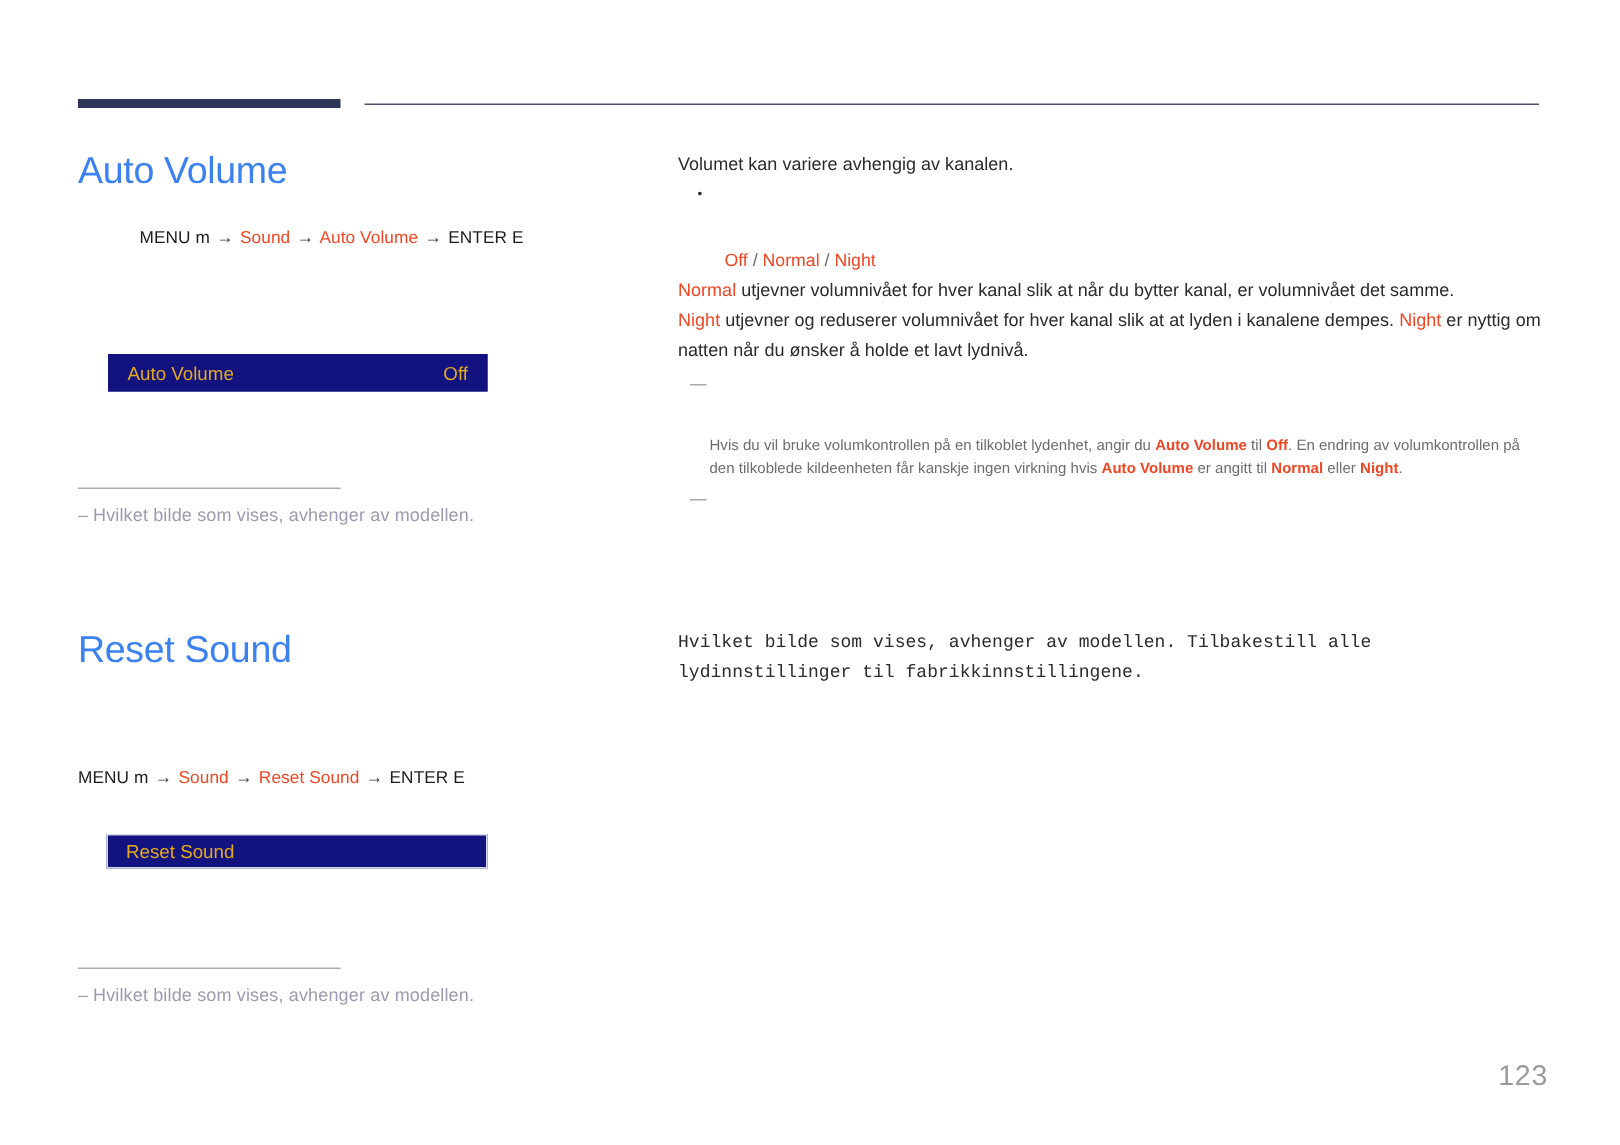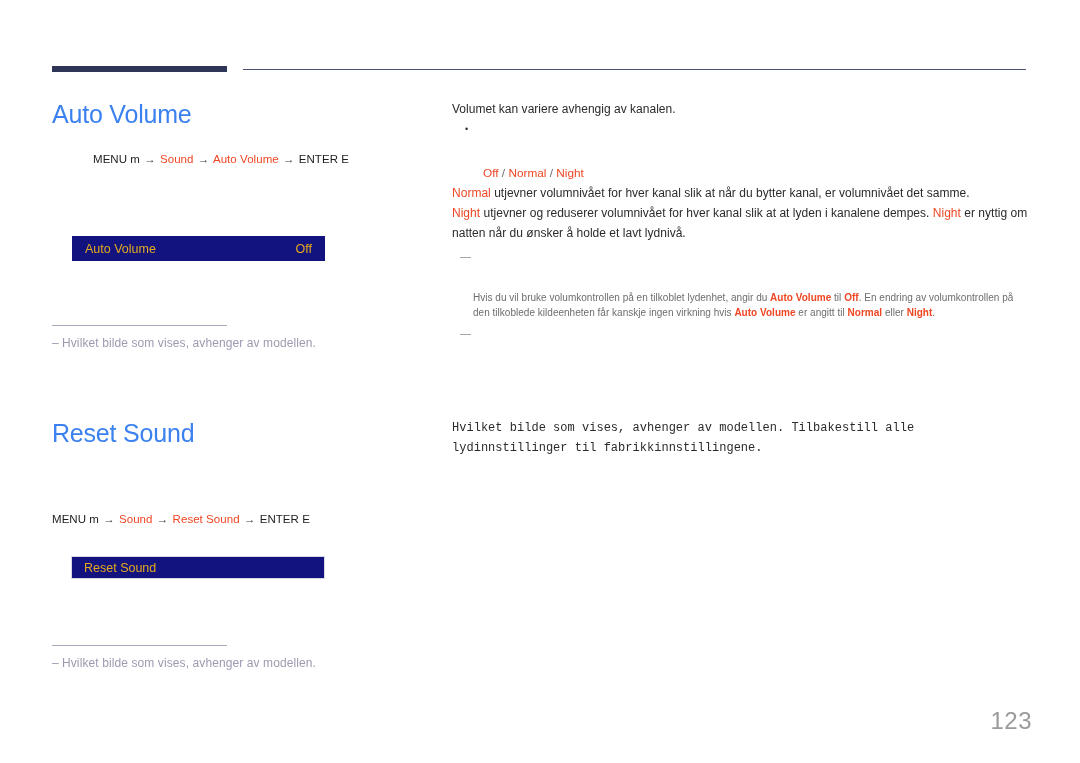--- a/index.html
+++ b/index.html
@@ -164,21 +164,21 @@
     letter-spacing: 0.02px;
     margin-top: 42px;
   }
   .note-text .hl { color: #ef4623; font-weight: bold; }
 
   
   #page-number {
     position: absolute;
     right: 48px;
     top: 707px;
-    font-size: 24px;
+    font-size: 19px;
     color: #9a9a9a;
     letter-spacing: 0.5px;
   }
 </style>
 </head>
 <body>
 
 <div class="header-rules">
   <div class="rule-thick"></div>
   <div class="rule-thin"></div>

